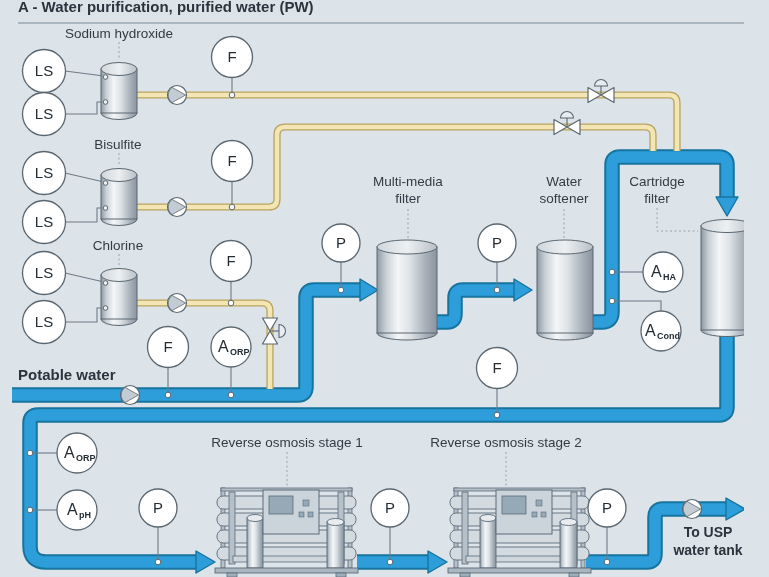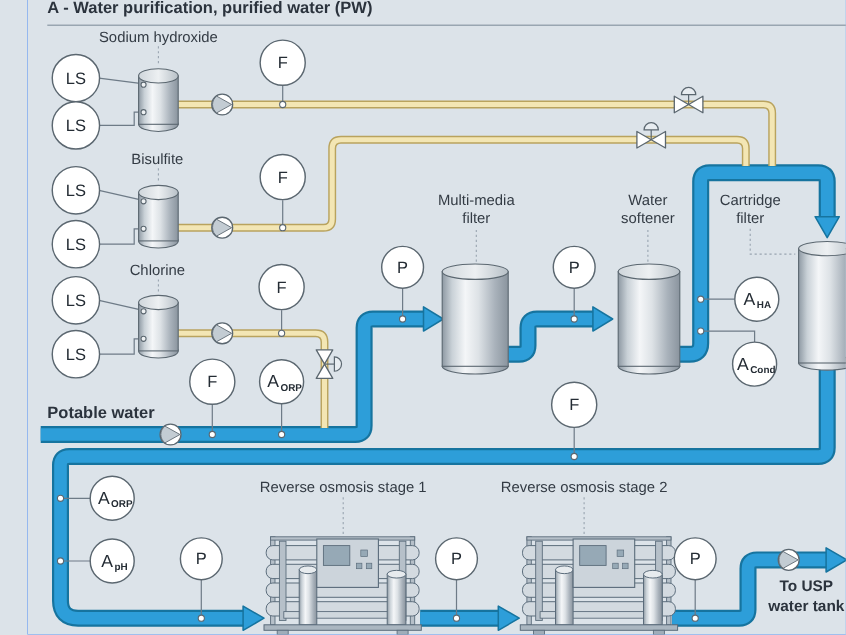--- a/index.html
+++ b/index.html
@@ -1,17 +1,17 @@
 <!DOCTYPE html>
 <html><head>
 <meta charset="utf-8">
 <style>
   html,body{margin:0;padding:0;background:#dce3e9;}
-  .stage{position:relative;width:744px;height:577px;background:#3b82f6;overflow:hidden;
-         font-family:"Liberation Sans",sans-serif;margin-left:25px;}
+  .stage{position:relative;width:744px;height:577px;background:#4d7c0f;overflow:hidden;
+         font-family:"Liberation Sans",sans-serif;}
   svg{position:absolute;left:0;top:0;}
   .pipeBu{stroke:#16749f;stroke-width:15.5;fill:none;}
   .pipeB {stroke:#2d9ed9;stroke-width:11.5;fill:none;}
   .arrB  {fill:#2d9ed9;stroke:#16749f;stroke-width:1.4;stroke-linejoin:round;}
   .pipeYu{stroke:#b9a35e;stroke-width:7.2;fill:none;}
   .pipeY {stroke:#f3e6b4;stroke-width:4.6;fill:none;}
   .thin  {stroke:#6e7b87;stroke-width:1.1;fill:none;}
   .leader{stroke:#98a4b0;stroke-width:1;stroke-dasharray:2 2.5;fill:none;}
   .inst  {fill:#ffffff;stroke:#5b6770;stroke-width:1.3;}
   .dot   {fill:#ffffff;stroke:#5b6770;stroke-width:1;}

